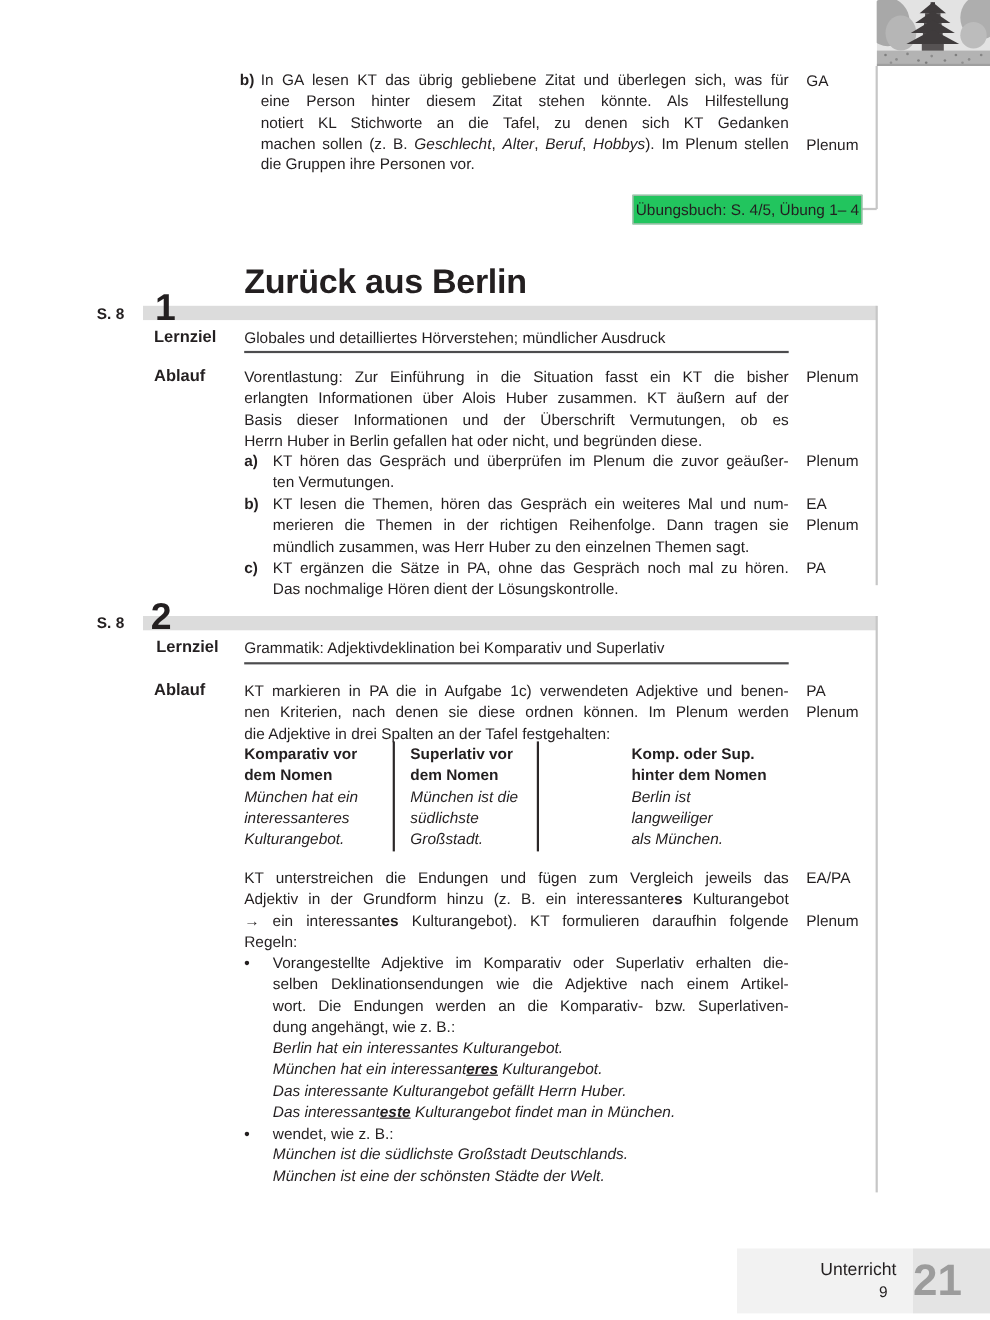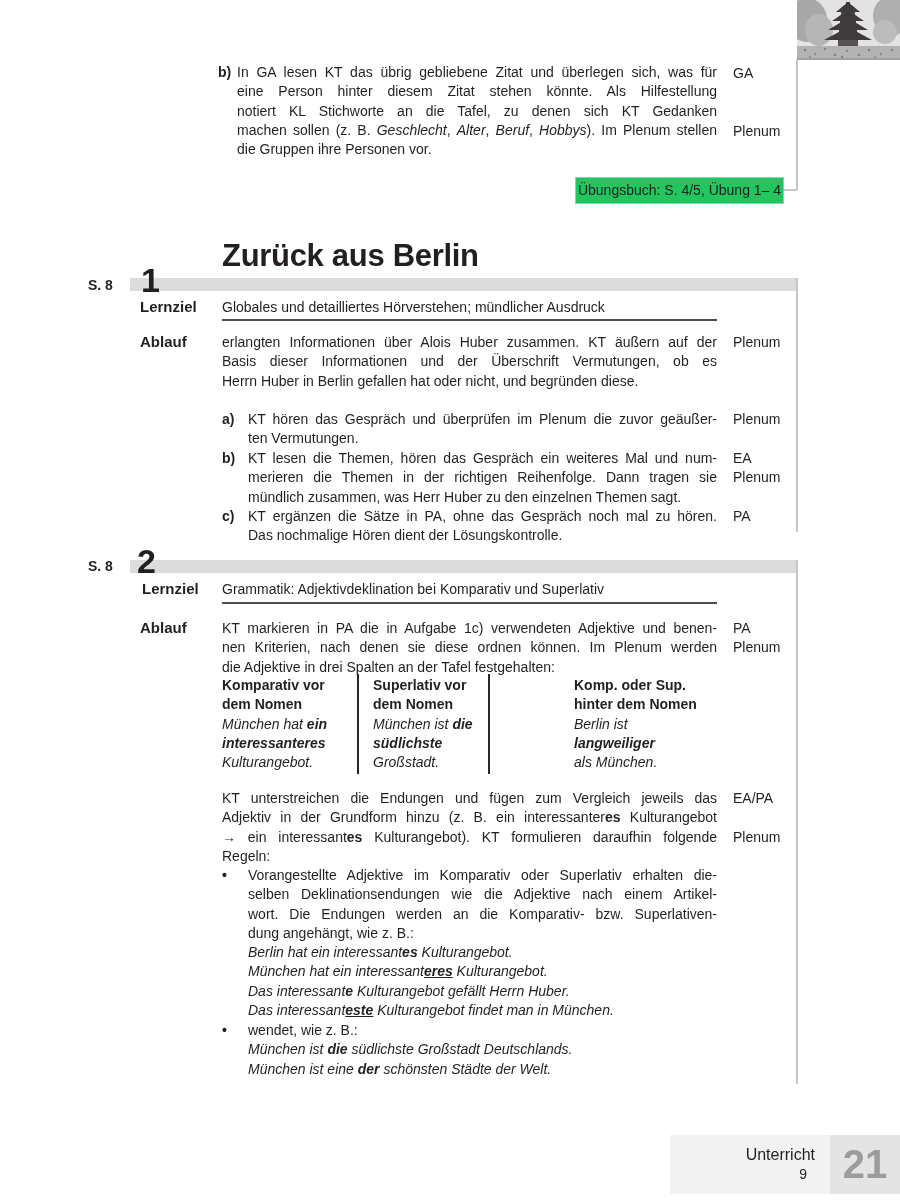--- a/index.html
+++ b/index.html
@@ -4,38 +4,38 @@
 <style>
   html,body{margin:0;padding:0;background:#888;}
   .page{position:relative;width:900px;height:1200px;background:#ffffff;
         font-family:"Liberation Sans",sans-serif;color:#231f20;overflow:hidden;margin:0 auto;}
   .abs{position:absolute;}
   .t14{font-size:14px;line-height:19.3px;}
   .ln{min-height:19.3px;white-space:normal;}
   .jl{text-align:justify;text-align-last:justify;}
   .s-b{font-weight:700;}
   .s-i{font-style:italic;}
-  .s-bi{font-weight:700;font-style:italic;}
+  .s-bi{font-weight:400;font-style:italic;}
   .s-biu{font-weight:700;font-style:italic;text-decoration:underline;}
   .mlabel{position:absolute;left:733px;font-size:14px;line-height:19.3px;}
   .rule{position:absolute;height:2px;background:#4c4c4e;}
   .vline{position:absolute;width:1.5px;background:#c6c6c6;}
   .hline{position:absolute;height:1.5px;background:#c6c6c6;}
   .bar{position:absolute;height:13px;background:#dcdcdc;}
   .secnum{position:absolute;font-size:34px;font-weight:700;line-height:34px;letter-spacing:-1px;}
   .pageref{position:absolute;left:88px;font-size:14px;font-weight:700;}
   .rowlabel{position:absolute;font-size:15px;font-weight:700;line-height:19px;}
   .colline{position:absolute;width:1.5px;background:#2b2728;}
   .listitem{position:absolute;left:222px;width:495px;padding-left:26px;box-sizing:border-box;}
   .marker{position:absolute;left:0;top:0;font-weight:700;font-size:14px;line-height:19.3px;}
   .ubox{position:absolute;left:575px;top:177px;width:209px;height:27px;border:1.5px solid #b9b9b9;
         box-sizing:border-box;text-align:center;font-size:14px;line-height:24px;background:#22c55e;}
   .f-label{font-size:16px;line-height:21px;}
   .f-num{font-size:14px;line-height:18px;margin-right:8px;}
-  .f-page{font-size:40px;font-weight:700;color:#9c9c9c;line-height:59px;text-align:center;}
+  .f-page{font-size:40px;font-weight:700;color:#9c9c9c;line-height:59px;text-align:left;}
 </style>
 </head>
 <body>
 
 <div class="page">
 
   <div class="abs" style="left:797px;top:0;width:103px;height:60px;">
     <svg width="103" height="60" viewBox="0 0 103 60" xmlns="http://www.w3.org/2000/svg">
       <rect x="0" y="0" width="103" height="60" fill="#e3e3e3"></rect>
       <ellipse cx="10" cy="20" rx="20" ry="22" fill="#a8a8a8"></ellipse>
@@ -102,20 +102,21 @@
   <div class="bar" style="left:130px;top:278px;width:667px;"></div>
   <div class="secnum" style="left:141px;top:263px;">1</div>
   <div class="vline" style="left:796px;top:278px;height:254px;"></div>
 
   <div class="rowlabel" style="left:140px;top:297px;">Lernziel</div>
   <div class="abs t14" style="left:222px;top:298px;width:495px;">Globales und detailliertes Hörverstehen; mündlicher Ausdruck</div>
   <div class="rule" style="left:222px;top:319px;width:495px;"></div>
 
   <div class="rowlabel" style="left:140px;top:332px;">Ablauf</div>
   <div class="abs t14" style="left:222px;top:333px;width:495px;">
+      <div class="ln jl"><span>Vorentlastung: Zur Einführung in die Situation fasst ein KT die bisher</span></div>
       <div class="ln jl"><span>erlangten Informationen über Alois Huber zusammen. KT äußern auf der</span></div>
       <div class="ln jl"><span>Basis dieser Informationen und der Überschrift Vermutungen, ob es</span></div>
       <div class="ln"><span>Herrn Huber in Berlin gefallen hat oder nicht, und begründen diese.</span></div>
     </div>
 
   <div class="listitem t14" style="top:410px;">
     <span class="marker">a)</span>
     <div>
         <div class="ln jl"><span>KT hören das Gespräch und überprüfen im Plenum die zuvor geäußer-</span></div>
         <div class="ln"><span>ten Vermutungen.</span></div>

